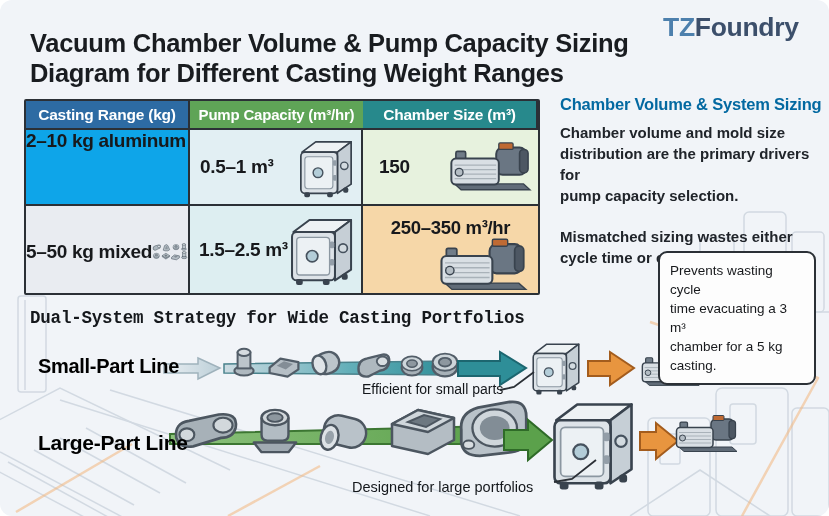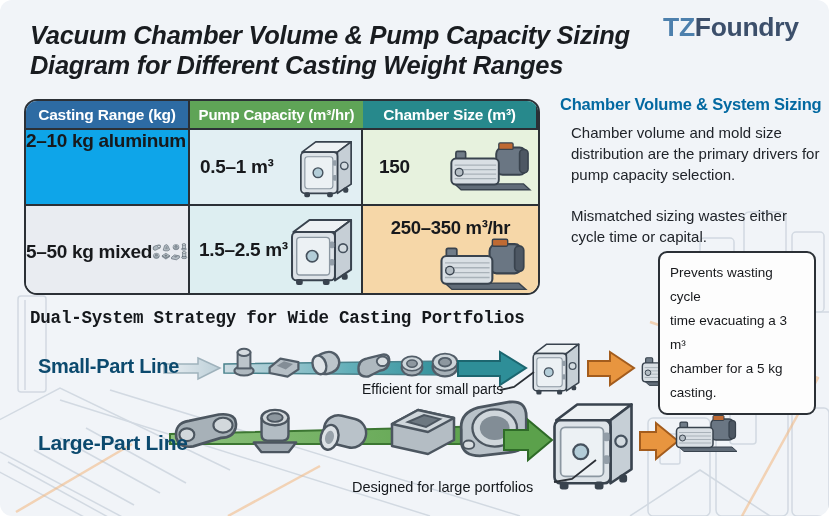--- a/index.html
+++ b/index.html
@@ -6,59 +6,59 @@
   .stage{
     position:relative;width:829px;height:516px;overflow:hidden;
     background:#f1f4f8;border-radius:12px;
     font-family:"Liberation Sans", sans-serif;color:#14171b;
   }
   svg{display:block}
   .bg-art{position:absolute;left:0;top:0;z-index:0;}
   .defs-holder{position:absolute;width:0;height:0;overflow:hidden;}
 
   
-  .title{position:absolute;left:30px;top:20px;z-index:2;
-    font-size:25.5px;font-weight:800;line-height:30px;letter-spacing:-0.3px;color:#191c20;font-style:italic;}
+  .title{position:absolute;left:30px;top:28px;z-index:2;
+    font-size:25.5px;font-weight:800;line-height:30px;letter-spacing:-0.3px;color:#191c20;}
   .brand{position:absolute;left:663px;top:12px;z-index:2;font-size:26.5px;font-weight:800;letter-spacing:-0.3px;}
   .brand .tz{color:#4d80ad;}
   .brand .rest{color:#3c4f6b;}
 
   
   .sz-table{position:absolute;left:24px;top:99px;z-index:2;width:512px;
     display:grid;grid-template-columns:164px 173px 175px;grid-template-rows:29px 76px 87px;
-    border:2.5px solid #2b3036;border-radius:13px;overflow:hidden;background:#fff;}
+    border:2.5px solid #2b3036;border-radius:2px;overflow:hidden;background:#fff;}
   .cell{border-right:2px solid #2b3036;border-bottom:2px solid #2b3036;box-sizing:border-box;overflow:hidden;}
   .cell.lc{border-right:none}.cell.lr{border-bottom:none}
   .hcell{display:flex;align-items:center;justify-content:center;
     color:#fff;font-weight:800;font-size:15.5px;letter-spacing:-0.2px;}
   .h1{background:#2d6ba3}.h2{background:#27898c}.h3{background:#5fa457;font-size:15px;}
   .big{font-size:19px;font-weight:800;letter-spacing:-0.3px;color:#17191c;white-space:nowrap;}
   .r1c1{background:#0ea5e9;display:flex;flex-direction:row;justify-content:center;}
   .r1c2{background:#e2eff3;display:flex;align-items:center;justify-content:space-between;padding:0 6px 0 10px;}
   .r1c3{background:#e7f2de;display:flex;align-items:center;justify-content:space-between;padding:0 4px 0 16px;}
   .r2c1{background:#e9ecf1;display:flex;flex-direction:row;align-items:center;padding-top:5px;}
   .r2c2{background:#ddeef1;display:flex;align-items:center;justify-content:space-between;padding:0 6px 0 9px;}
   .r2c3{background:#f6d7a8;display:flex;flex-direction:column;align-items:center;padding-top:5px;}
   .r2c3 .big{font-size:18.5px;margin-top:6px;}
   .r2c3 .pumpwrap{align-self:flex-end;margin-right:8px;margin-top:-2px;}
 
   
   .side{position:absolute;left:560px;top:95px;width:262px;z-index:2;}
   .side h3{margin:0 0 8px 0;font-size:16.5px;font-weight:800;letter-spacing:-0.2px;color:#0369a1;}
-  .side p{margin:0 0 20px 11px;font-size:15px;line-height:21px;color:#20242a;white-space:pre-line;}
+  .side p{margin:0 0 20px 0;font-size:15px;line-height:21px;color:#20242a;white-space:pre-line;font-weight:bold;}
 
   
   .callout{position:absolute;left:658px;top:251px;width:158px;z-index:5;box-sizing:border-box;
     background:#fdfdfd;border:2.5px solid #2b3036;border-radius:9px;padding:8px 10px;
-    font-size:13.5px;line-height:24px;color:#17191c;white-space:pre-line;}
+    font-size:13.5px;line-height:19px;color:#17191c;white-space:pre-line;}
   .callout-tail{position:absolute;left:652px;top:330px;z-index:4;}
 
   
   .dual-head{position:absolute;left:30px;top:308px;z-index:2;font-size:17.5px;font-weight:800;letter-spacing:-0.2px;color:#15181c;font-family:Liberation Mono, monospace;}
-  .line-label{position:absolute;z-index:2;font-weight:800;letter-spacing:-0.3px;color:#0c4a6e;white-space:nowrap;}
+  .line-label{position:absolute;z-index:2;font-weight:800;letter-spacing:-0.3px;color:#000000;white-space:nowrap;}
   .lbl-small{left:38px;top:355px;font-size:20px;}
   .lbl-large{left:38px;top:431px;font-size:21px;}
   .flow{position:absolute;z-index:1;}
   .flow-small{left:162px;top:334px;}
   .flow-large{left:162px;top:392px;}
   .note{position:absolute;z-index:3;font-size:14px;color:#14171b;white-space:nowrap;}
   .note-small{left:362px;top:381px;}
   .note-large{left:352px;top:479px;font-size:14.5px;}
   .conn{position:absolute;z-index:3;}
 </style>

